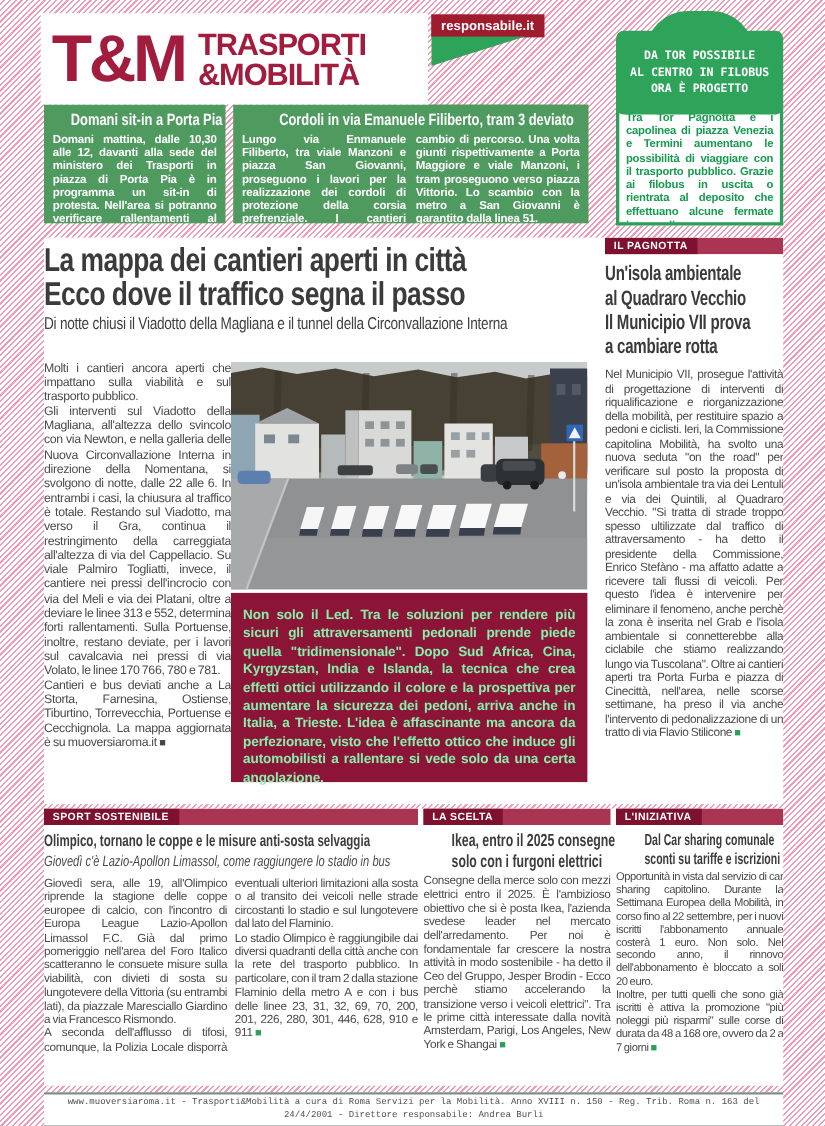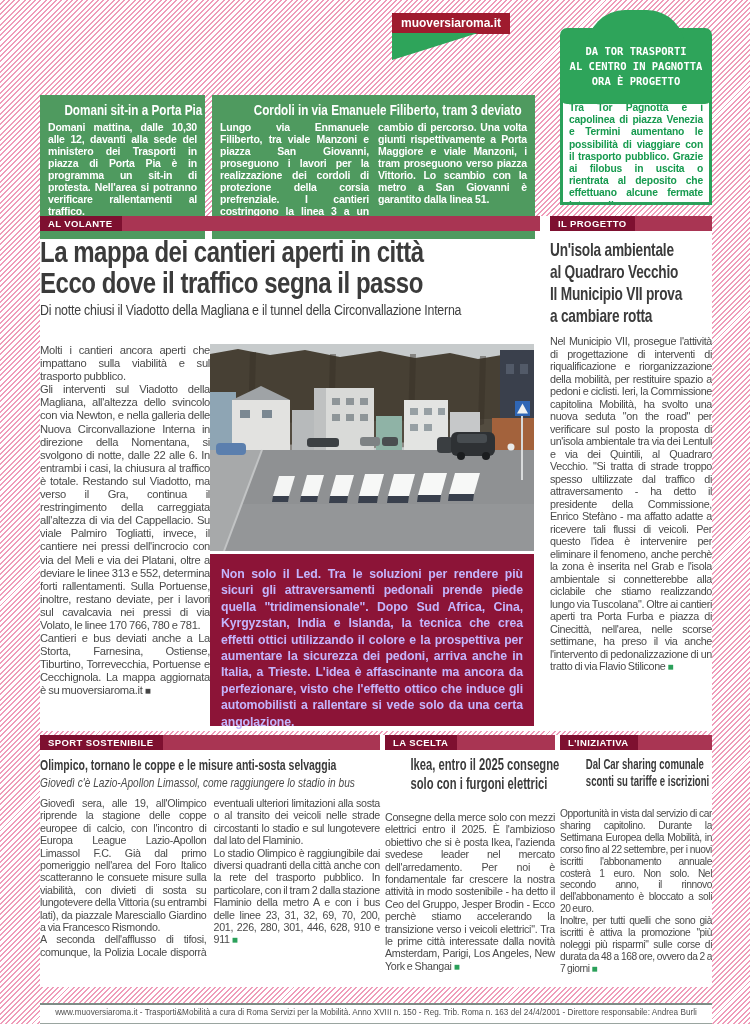--- a/index.html
+++ b/index.html
@@ -22,21 +22,21 @@
     clip-path:polygon(0 0,100% 0,30% 70%,0 100%); }
   .plaque { position:absolute; right:0; top:28px; width:152px; height:76px; background:#2ea45a;
     border-radius:7px; display:flex; flex-direction:column; justify-content:center; align-items:center;
     font-family:"DejaVu Sans Mono",monospace; font-weight:bold; color:#fff; font-size:10.5px;
     line-height:15px; text-align:center; }
   .plaque::before { content:""; position:absolute; top:-18px; left:50%; transform:translateX(-50%);
     width:98px; height:38px; background:#2ea45a; border-radius:50px 50px 0 0; z-index:-0; }
   .plaque div { position:relative; }
   
   .briefs-row { display:flex; gap:7px; height:112px; }
-  .gbox { background:#4f9a5f; color:#fff; padding:6px 8px; height:144px; overflow:hidden; }
+  .gbox { background:#4f9a5f; color:#fff; padding:6px 8px; height:108px; overflow:hidden; }
   .gbox-title { font-size:15px; font-weight:bold; text-align:center; white-space:nowrap;
     transform:scaleX(0.78); transform-origin:center; margin-bottom:3px; }
   .gbox-body { font-size:10.5px; font-weight:bold; line-height:12px; text-align:justify;
     letter-spacing:-0.2px; }
   .gbox1 { width:165px; }
   .gbox2 { width:323px; }
   .gbox2 .gbox-body { column-count:2; column-gap:9px; }
   .note-box { margin-left:18px; width:152px; height:110px; background:#fff; border:3px solid #2ba05a;
     padding:4px 6px; color:#179a4f; font-size:10.3px; font-weight:bold; line-height:12.2px;
     text-align:justify; letter-spacing:-0.2px; overflow:hidden; }
@@ -55,81 +55,85 @@
   .article-cols { display:flex; gap:0; margin-top:25px; }
   .body-col { width:170px; }
   .bodytext { font-size:11.2px; line-height:13.1px; color:#4a4a4a; text-align:justify;
     letter-spacing:-0.3px; word-spacing:-0.6px; hyphens:auto; }
   .bt { white-space:pre-line; }
   .marker { font-size:10px; }
   .marker-dark { color:#454545; }
   .marker-green { color:#2ba05a; }
   .photo-col { width:324px; }
   .photo-col svg { display:block; }
-  .caption-box { margin-top:3px; background:#8c1437; color:#c4b5fd; font-weight:bold;
+  .caption-box { margin-top:3px; background:#8c1437; color:#86efac; font-weight:bold;
     font-size:12.3px; line-height:16.4px; text-align:justify; padding:12px 11px; height:172px;
     letter-spacing:-0.1px; }
   .project-col { width:162px; overflow:hidden; }
   .h2-block { transform:scaleX(0.72); margin:8px 0 8px; }
   .h2-line { font-size:19px; line-height:22px; font-weight:bold; color:#3b3b3b;
     letter-spacing:-0.3px; white-space:nowrap; }
   .project-col .bodytext { font-size:10.8px; line-height:12.5px; letter-spacing:-0.35px; }
   
   .bottom-band { margin-top:4px; background:#fff; height:252px; display:flex; gap:5px; overflow:hidden; }
   .col-sport { width:340px; }
   .h3-sport { transform:scaleX(0.70); margin:6px 0 1px; font-size:15px; line-height:18px;
     font-weight:bold; color:#3b3b3b; white-space:nowrap; }
   .h3-sub { transform:scaleX(0.75); font-style:italic; font-size:13.5px; line-height:16px;
     color:#4a4a4a; white-space:nowrap; margin-bottom:6px; }
   .col-sport .bodytext { column-count:2; column-gap:7px; font-size:10.7px; line-height:12.4px; }
   .col-scelta { width:170px; }
   .col-inizia { width:152px; }
-  .h3-block { margin:6px 0 18px; }
+  .h3-block { margin:6px 0 2px; }
   .h3-scelta { transform:scaleX(0.70); font-size:16px; line-height:18.5px; font-weight:bold;
     color:#3b3b3b; white-space:nowrap; }
   .h3-inizia { transform:scaleX(0.66); font-size:14.5px; line-height:17px; font-weight:bold;
     color:#3b3b3b; white-space:nowrap; }
   .col-scelta .bodytext { font-size:10.7px; line-height:12.4px; }
   .col-inizia .bodytext { font-size:10.2px; line-height:11.9px; letter-spacing:-0.4px; }
   
-  .footer { margin-top:16px; background:#fff; border-top:2px solid #7e8c86; border-bottom:1px solid #9aa5a0;
-    text-align:center; font-size:8.2px; line-height:10.5px; color:#4f4f4f; padding:3px 6px 4px; }
+  .footer { margin-top:6px; background:#fff; border-top:2px solid #7e8c86; border-bottom:1px solid #9aa5a0;
+    text-align:center; font-size:8.2px; line-height:10.5px; color:#4f4f4f; padding:3px 6px 4px;font-family:Liberation Mono, monospace; }
 </style>
 </head>
 <body>
 
 <div class="page">
 
   <div class="header">
-    <div class="site-badge">muoversiaroma.it</div>
+    <div class="masthead">
+      <div class="logo-tm">T&amp;M</div>
+      <div class="masthead-titles">
+        <div>TRASPORTI</div>
+        <div>&amp;MOBILITÀ</div>
+      </div>
+    </div>
+    <div class="site-badge">responsabile.it</div>
     <div class="ribbon"></div>
     <div class="plaque">
-      <div>DA TOR TRASPORTI</div>
-      <div>AL CENTRO IN PAGNOTTA</div>
+      <div>DA TOR POSSIBILE</div>
+      <div>AL CENTRO IN FILOBUS</div>
       <div>ORA È PROGETTO</div>
     </div>
   </div>
 
   <div class="briefs-row">
     <div class="gbox gbox1">
       <div class="gbox-title">Domani sit-in a Porta Pia</div>
       <div class="gbox-body">Domani mattina, dalle 10,30 alle 12, davanti alla sede del ministero dei Trasporti in piazza di Porta Pia è in programma un sit-in di protesta. Nell'area si potranno verificare rallentamenti al traffico.</div>
     </div>
     <div class="gbox gbox2">
       <div class="gbox-title">Cordoli in via Emanuele Filiberto, tram 3 deviato</div>
       <div class="gbox-body">Lungo via Enmanuele Filiberto, tra viale Manzoni e piazza San Giovanni, proseguono i lavori per la realizzazione dei cordoli di protezione della corsia prefrenziale. I cantieri costringono la linea 3 a un cambio di percorso. Una volta giunti rispettivamente a Porta Maggiore e viale Manzoni, i tram proseguono verso piazza Vittorio. Lo scambio con la metro a San Giovanni è garantito dalla linea 51.</div>
     </div>
     <div class="note-box">Tra Tor Pagnotta e i capolinea di piazza Venezia e Termini aumentano le possibilità di viaggiare con il trasporto pubblico. Grazie ai filobus in uscita o rientrata al deposito che effettuano alcune fermate intermedie.</div>
   </div>
 
   <div class="main-band">
     <div class="article-main">
-      <div class="tag-bar">
-        <span>AL VOLANTE</span>
-      </div>
       <div class="h1-block squeeze">
         <div class="h1-line">La mappa dei cantieri aperti in città</div>
         <div class="h1-line">Ecco dove il traffico segna il passo</div>
         <div class="subhead">Di notte chiusi il Viadotto della Magliana e il tunnel della Circonvallazione Interna</div>
       </div>
       <div class="article-cols">
         <div class="body-col bodytext">
           <span class="bt">Molti i cantieri ancora aperti che impattano sulla viabilità e sul trasporto pubblico.
 Gli interventi sul Viadotto della Magliana, all'altezza dello svincolo con via Newton, e nella galleria delle Nuova Circonvallazione Interna in direzione della Nomentana, si svolgono di notte, dalle 22 alle 6. In entrambi i casi, la chiusura al traffico è totale. Restando sul Viadotto, ma verso il Gra, continua il restringimento della carreggiata all'altezza di via del Cappellacio. Su viale Palmiro Togliatti, invece, il cantiere nei pressi dell'incrocio con via del Meli e via dei Platani, oltre a deviare le linee 313 e 552, determina forti rallentamenti. Sulla Portuense, inoltre, restano deviate, per i lavori sul cavalcavia nei pressi di via Volato, le linee 170 766, 780 e 781.
 Cantieri e bus deviati anche a La Storta, Farnesina, Ostiense, Tiburtino, Torrevecchia, Portuense e Cecchignola. La mappa aggiornata è su muoversiaroma.it</span>
@@ -210,21 +214,21 @@
               <polygon points="312.5,59.5 318,69.5 307,69.5" fill="#f2f3f2"></polygon>
               <circle cx="301" cy="103" r="3.5" fill="#e9eaea"></circle>
             </g>
           </svg>
           <div class="caption-box">Non solo il Led. Tra le soluzioni per rendere più sicuri gli attraversamenti pedonali prende piede quella "tridimensionale". Dopo Sud Africa, Cina, Kyrgyzstan, India e Islanda, la tecnica che crea effetti ottici utilizzando il colore e la prospettiva per aumentare la sicurezza dei pedoni, arriva anche in Italia, a Trieste. L'idea è affascinante ma ancora da perfezionare, visto che l'effetto ottico che induce gli automobilisti a rallentare si vede solo da una certa angolazione.</div>
         </div>
       </div>
     </div>
     <div class="project-col">
       <div class="tag-bar">
-        <span>IL PROGETTO</span>
+        <span>IL PAGNOTTA</span>
       </div>
       <div class="h2-block squeeze">
         <div class="h2-line">Un'isola ambientale</div>
         <div class="h2-line">al Quadraro Vecchio</div>
         <div class="h2-line">Il Municipio VII prova</div>
         <div class="h2-line">a cambiare rotta</div>
       </div>
       <div class="bodytext">
         <span class="bt">Nel Municipio VII, prosegue l'attività di progettazione di interventi di riqualificazione e riorganizzazione della mobilità, per restituire spazio a pedoni e ciclisti. Ieri, la Commissione capitolina Mobilità, ha svolto una nuova seduta "on the road" per verificare sul posto la proposta di un'isola ambientale tra via dei Lentuli e via dei Quintili, al Quadraro Vecchio. "Si tratta di strade troppo spesso ultilizzate dal traffico di attraversamento - ha detto il presidente della Commissione, Enrico Stefàno - ma affatto adatte a ricevere tali flussi di veicoli. Per questo l'idea è intervenire per eliminare il fenomeno, anche perchè la zona è inserita nel Grab e l'isola ambientale si connetterebbe alla ciclabile che stiamo realizzando lungo via Tuscolana". Oltre ai cantieri aperti tra Porta Furba e piazza di Cinecittà, nell'area, nelle scorse settimane, ha preso il via anche l'intervento di pedonalizzazione di un tratto di via Flavio Stilicone</span>
         <span class="marker marker-green">■</span>

